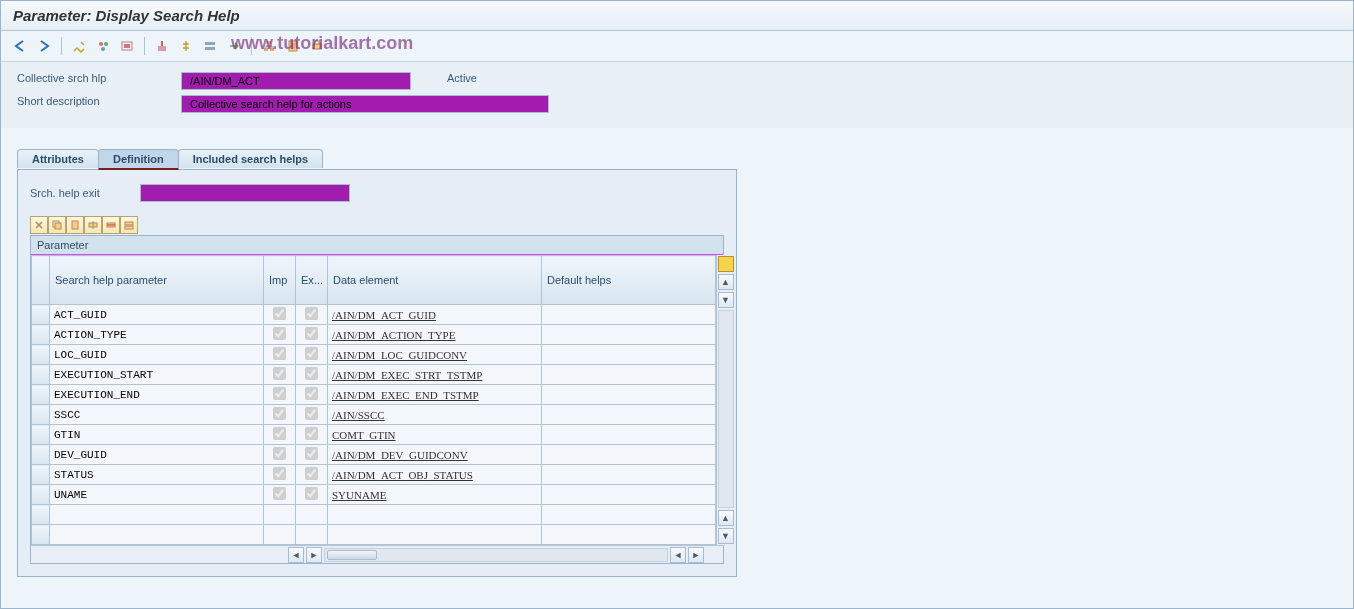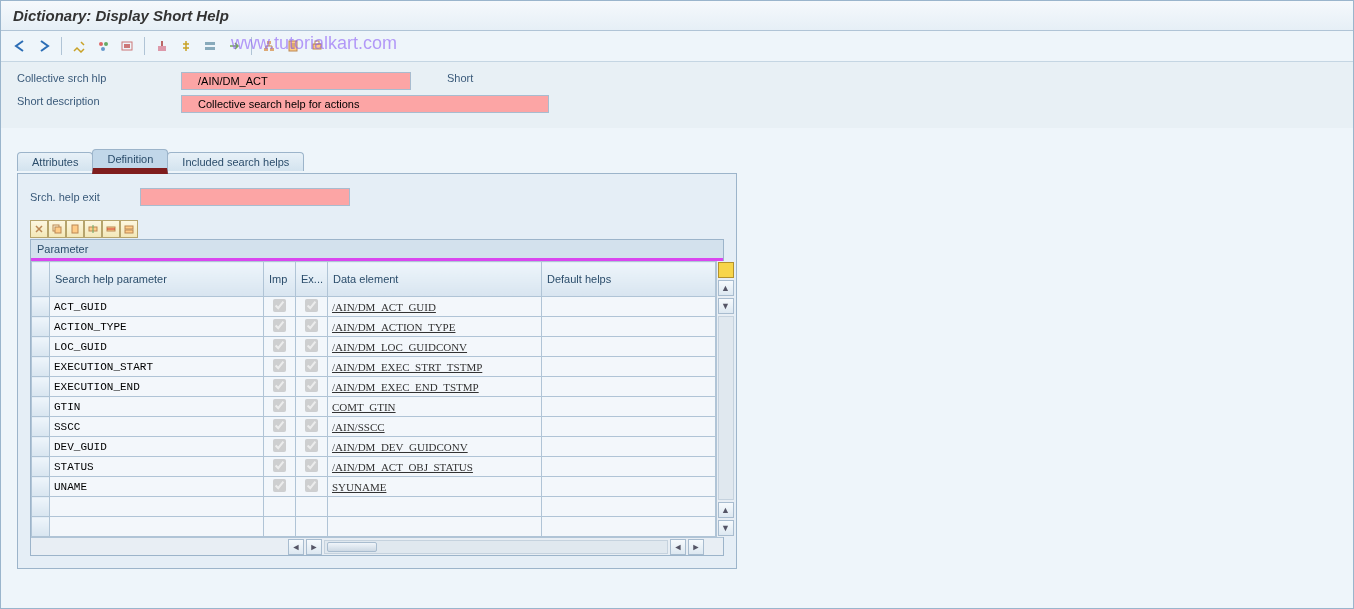--- a/index.html
+++ b/index.html
@@ -50,71 +50,72 @@
       width: 1px;
       height: 18px;
       background: #b0c4d6;
       margin: 0 4px;
     }
     .watermark {
       position: absolute;
       left: 230px;
       top: 2px;
       font-size: 18px;
-      color: #8b5cf6;
+      color: #701a75;
       opacity: 0.6;
-      font-weight: normal;
+      font-weight: bold;
       pointer-events: none;
     }
     .form-area {
       padding: 10px 16px;
       background: #e8f0f5;
     }
     .form-row {
       display: flex;
       align-items: flex-start;
       margin-bottom: 5px;
       gap: 24px;
     }
     .form-label {
       width: 140px;
       color: #3a5a7a;
     }
     .form-input {
       border: 1px solid #a8bccf;
-      background: #fca5a5;
-      padding: 2px 16px;
+      background: #a21caf;
+      padding: 2px 8px;
       font-family: inherit;
       font-size: 11px;
       height: 18px;
     }
     .fi-1 { width: 230px; }
     .fi-status { margin-left: 12px; color: #3a5a7a; }
     .fi-2 { width: 368px; }
     .tabs {
       display: flex;
       margin: 20px 16px 0 16px;
-      align-items: center;
+      align-items: flex-start;
+      font-weight: bold;
     }
     .tab {
       padding: 3px 14px;
       border: 1px solid #9cb4ca;
       border-bottom: none;
       background: linear-gradient(#e8f1f8, #d3e3ef);
       margin-right: -1px;
       cursor: pointer;
       border-radius: 4px 4px 0 0;
       color: #2b4d6b;
       font-size: 11px;
       position: relative;
       top: 1px;
     }
     .tab.active {
       background: #c1d7e9;
-      border-bottom: 6px solid #7f1d1d;
+      border-bottom: 2px solid #7f1d1d;
       z-index: 2;
     }
     .tab-panel {
       margin: 0 16px 16px 16px;
       border: 1px solid #9cb4ca;
       background: #e5eef6;
       padding: 14px 12px 12px 12px;
       width: 720px;
       position: relative;
     }
@@ -136,35 +137,35 @@
       cursor: pointer;
       display:flex;align-items:center;justify-content:center;
     }
     .group-box {
       border: 1px solid #9cb4ca;
       background: #dfeaf3;
     }
     .group-title {
       padding: 3px 6px;
       background: #d3e1ed;
-      border-bottom: 3px solid #d946ef;
+      border-bottom: 1px solid #d946ef;
       color: #2b4d6b;
     }
     .grid-wrap {
       display: flex;
     }
     .grid {
       border-collapse: collapse;
       width: 684px;
       table-layout: fixed;
     }
     .grid th {
       background: linear-gradient(#eef5fb,#d8e5f0);
       border: 1px solid #b0c4d6;
-      padding: 11px 5px;
+      padding: 18px 5px;
       text-align: left;
       color: #2b4d6b;
       font-weight: normal;
       height: 20px;
       overflow: hidden;
       white-space: nowrap;
     }
     .grid td {
       border: 1px solid #b0c4d6;
       padding: 0;
@@ -235,21 +236,21 @@
       border-radius:2px;
     }
     .hscroll .spacer-left { width: 256px; }
     .underline-link { text-decoration: underline; color: #333; display:block; padding:2px 4px; font-family:Liberation Serif, serif; font-size:11px; white-space:nowrap; overflow:hidden;}
     svg { display:block; }
   </style>
 </head>
 <body>
 
 <div class="window">
-  <div class="title-bar">Dictionary: Display Short Help</div>
+  <div class="title-bar">Parameter: Display Search Help</div>
 
   <div class="toolbar">
     <button class="tb-btn">
         <svg width="14" height="14">
           <path d="M10 2 L3 7 L10 12" fill="none" stroke="#2b6db5" stroke-width="2"></path>
         </svg>
       </button>
     <button class="tb-btn">
         <svg width="14" height="14">
           <path d="M4 2 L11 7 L4 12" fill="none" stroke="#2b6db5" stroke-width="2"></path>
@@ -318,21 +319,21 @@
           <rect x="5" y="2" width="4" height="3" fill="#fff" stroke="#b85"></rect>
         </svg>
       </button>
     <span class="watermark">www.tutorialkart.com</span>
   </div>
 
   <div class="form-area">
     <div class="form-row">
       <span class="form-label">Collective srch hlp</span>
       <input class="form-input fi-1" readonly="" value="/AIN/DM_ACT" style="">
-      <span class="fi-status">Short</span>
+      <span class="fi-status">Active</span>
     </div>
     <div class="form-row">
       <span class="form-label">Short description</span>
       <input class="form-input fi-2" readonly="" value="Collective search help for actions" style="">
     </div>
   </div>
 
   <div class="tabs">
     <div class="tab">Attributes</div>
     <div class="tab active">Definition</div>
@@ -450,35 +451,35 @@
                 <td><input class="cell-input" value="EXECUTION_END" style=""></td>
                 <td class="cell-check"><input type="checkbox" checked="" disabled="" style=""></td>
                 <td class="cell-check"><input type="checkbox" checked="" disabled="" style=""></td>
                 <td>
                   <span class="underline-link">/AIN/DM_EXEC_END_TSTMP</span>
                 </td>
                 <td></td>
               </tr>
               <tr>
                 <td class="row-head"></td>
+                <td><input class="cell-input" value="SSCC" style=""></td>
+                <td class="cell-check"><input type="checkbox" checked="" disabled="" style=""></td>
+                <td class="cell-check"><input type="checkbox" checked="" disabled="" style=""></td>
+                <td>
+                  <span class="underline-link">/AIN/SSCC</span>
+                </td>
+                <td></td>
+              </tr>
+              <tr>
+                <td class="row-head"></td>
                 <td><input class="cell-input" value="GTIN" style=""></td>
                 <td class="cell-check"><input type="checkbox" checked="" disabled="" style=""></td>
                 <td class="cell-check"><input type="checkbox" checked="" disabled="" style=""></td>
                 <td>
                   <span class="underline-link">COMT_GTIN</span>
-                </td>
-                <td></td>
-              </tr>
-              <tr>
-                <td class="row-head"></td>
-                <td><input class="cell-input" value="SSCC" style=""></td>
-                <td class="cell-check"><input type="checkbox" checked="" disabled="" style=""></td>
-                <td class="cell-check"><input type="checkbox" checked="" disabled="" style=""></td>
-                <td>
-                  <span class="underline-link">/AIN/SSCC</span>
                 </td>
                 <td></td>
               </tr>
               <tr>
                 <td class="row-head"></td>
                 <td><input class="cell-input" value="DEV_GUID" style=""></td>
                 <td class="cell-check"><input type="checkbox" checked="" disabled="" style=""></td>
                 <td class="cell-check"><input type="checkbox" checked="" disabled="" style=""></td>
                 <td>
                   <span class="underline-link">/AIN/DM_DEV_GUIDCONV</span>

